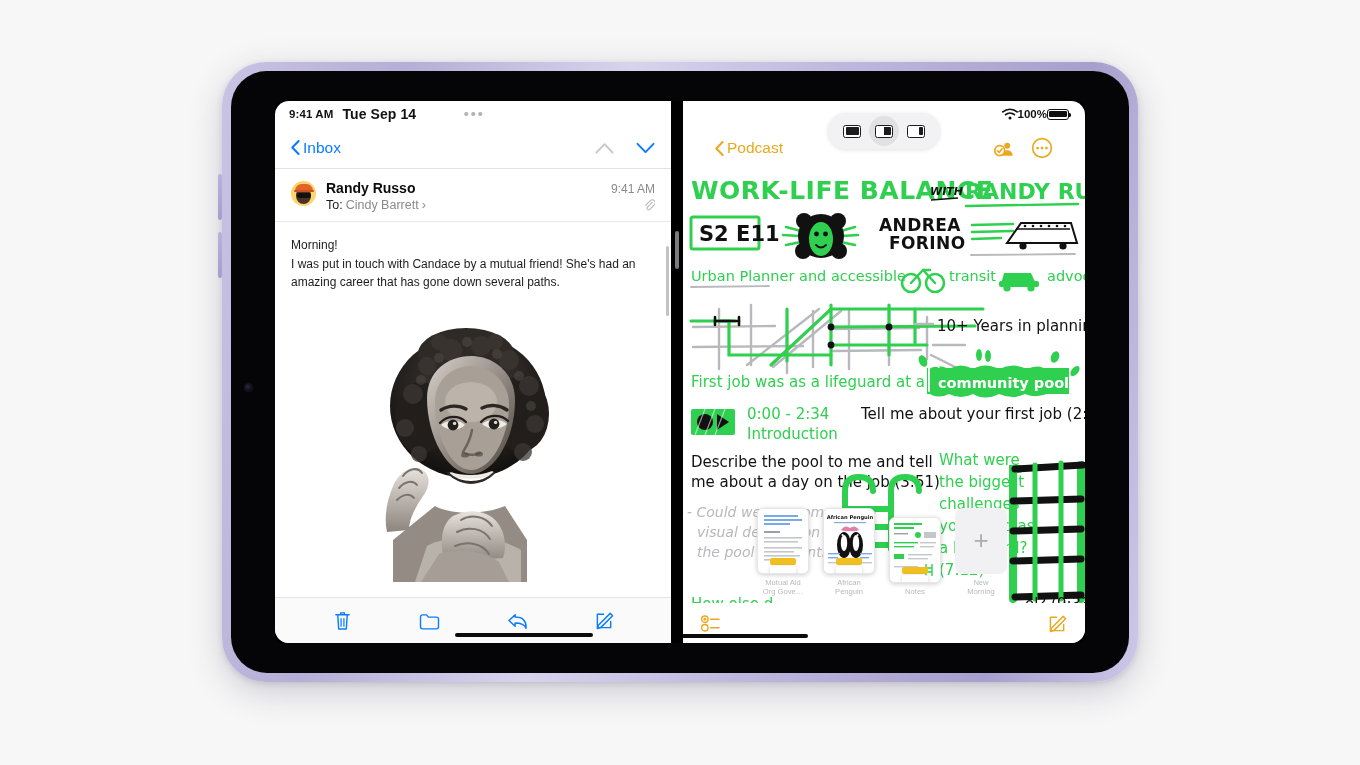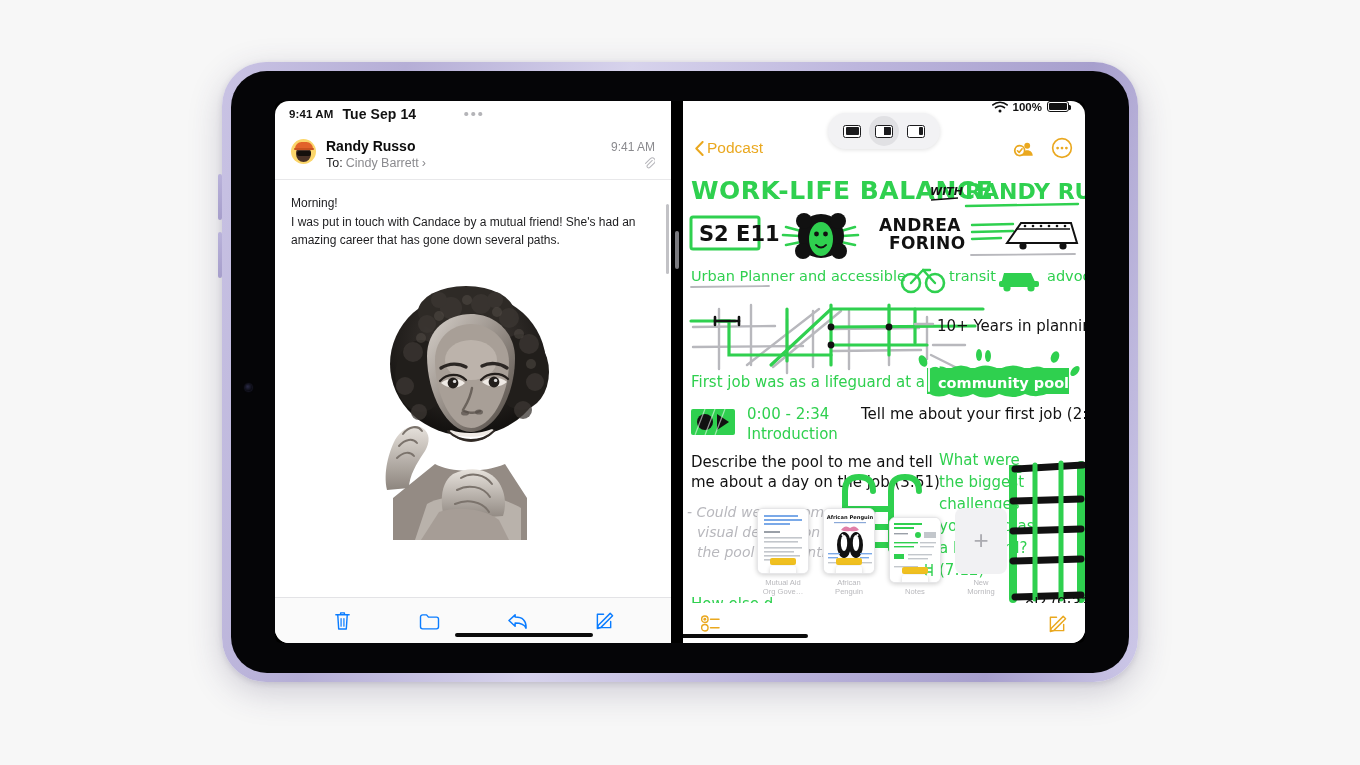--- a/index.html
+++ b/index.html
@@ -120,37 +120,37 @@
     display: flex; align-items: center; justify-content: space-around;
     padding: 0 24px; background: #fafafa; position: relative;
   }
   #mail-home-ind {
     position: absolute; bottom: 6px; left: 63%; transform: translateX(-50%);
     width: 138px; height: 4.5px; border-radius: 3px; background: #0b0b0b;
   }
 
   
   #notes-statusbar {
-    height: 26px; flex: 0 0 26px; display: flex; 
-    justify-content: flex-end; padding: 0 16px; gap: 5px;
+    height: 26px; flex: 0 0 26px; display: flex; align-items: center;
+    justify-content: flex-end; padding: 0 16px; 
   }
   #notes-battery-pct { font-size: 11.5px; font-weight: 700; color: #111; }
   #battery-shell {
     width: 22px; height: 11px; border: 1.3px solid #111; border-radius: 3px;
     position: relative; display: flex; align-items: center; padding: 1.3px;
   }
   #battery-shell::after {
     content: ""; position: absolute; right: -3.4px; top: 3px;
     width: 2px; height: 4.5px; border-radius: 0 1.5px 1.5px 0; background: #111;
   }
   #battery-fill { height: 100%; width: 100%; background: #111; border-radius: 1.2px; }
 
   #notes-navbar {
     height: 42px; flex: 0 0 42px; display: flex; align-items: center;
-    justify-content: space-between; padding: 0 12px; position: relative;
+    justify-content: space-between; padding: 0 32px; position: relative;
   }
   #notes-back { display: flex; align-items: center; gap: 3px; color: #eaa81f; font-size: 15.5px; cursor: pointer; }
   #notes-right-icons { display: flex; gap: 16px; align-items: center; }
   .circ-icon { width: 22px; height: 22px; }
 
   #multitask-pill {
     position: absolute; left: 50%; transform: translateX(-50%); top: -14px;
     width: 112px; height: 36px; border-radius: 18px;
     background: #f2f2f4; box-shadow: 0 1px 4px rgba(0,0,0,.12);
     display: flex; align-items: center; justify-content: space-around; padding: 0 8px;
@@ -228,20 +228,36 @@
           <div id="mail-statusbar">
             <span id="mail-time">9:41 AM</span>
             <span id="mail-date">Tue Sep 14</span>
             <span id="mail-grabber">
                 <i></i>
                 <i></i>
                 <i></i>
               </span>
           </div>
 
+          <div id="mail-navbar">
+            <div id="mail-back">
+              <svg width="9" height="15" viewBox="0 0 9 15">
+                <path d="M7.6 1 1.3 7.5 7.6 14" stroke="#0a7cff" stroke-width="2" fill="none" stroke-linecap="round" stroke-linejoin="round"></path>
+              </svg>
+              <span>Inbox</span>
+            </div>
+            <div id="mail-nav-arrows">
+              <svg width="19" height="12" viewBox="0 0 19 12">
+                <path d="M1.5 10.5 9.5 2.2 17.5 10.5" stroke="#c8c8cc" stroke-width="1.9" fill="none" stroke-linecap="round" stroke-linejoin="round"></path>
+              </svg>
+              <svg width="19" height="12" viewBox="0 0 19 12">
+                <path d="M1.5 1.8 9.5 10.1 17.5 1.8" stroke="#0a7cff" stroke-width="1.9" fill="none" stroke-linecap="round" stroke-linejoin="round"></path>
+              </svg>
+            </div>
+          </div>
 
           <div id="mail-header">
             <div id="avatar">
               <div class="face"></div>
                 <div class="hat"></div>
                 <div class="hatbrim"></div>
                 <div class="shades"></div>
             </div>
             <div id="mail-sender-wrap">
               <div id="mail-sender-top">

